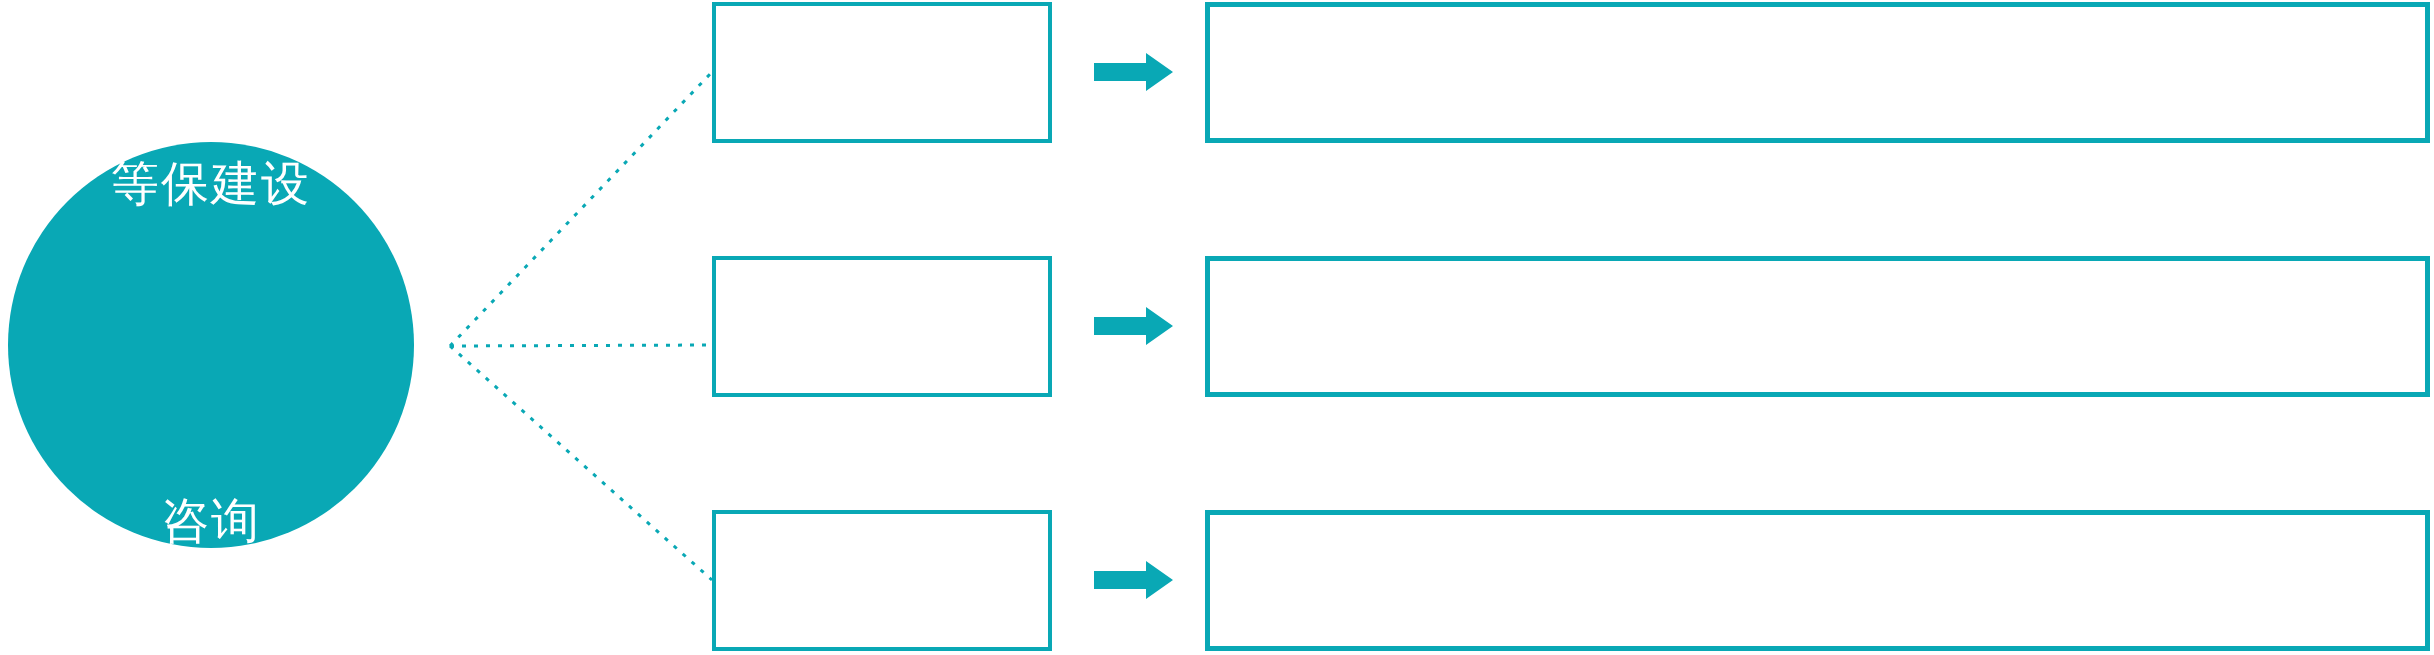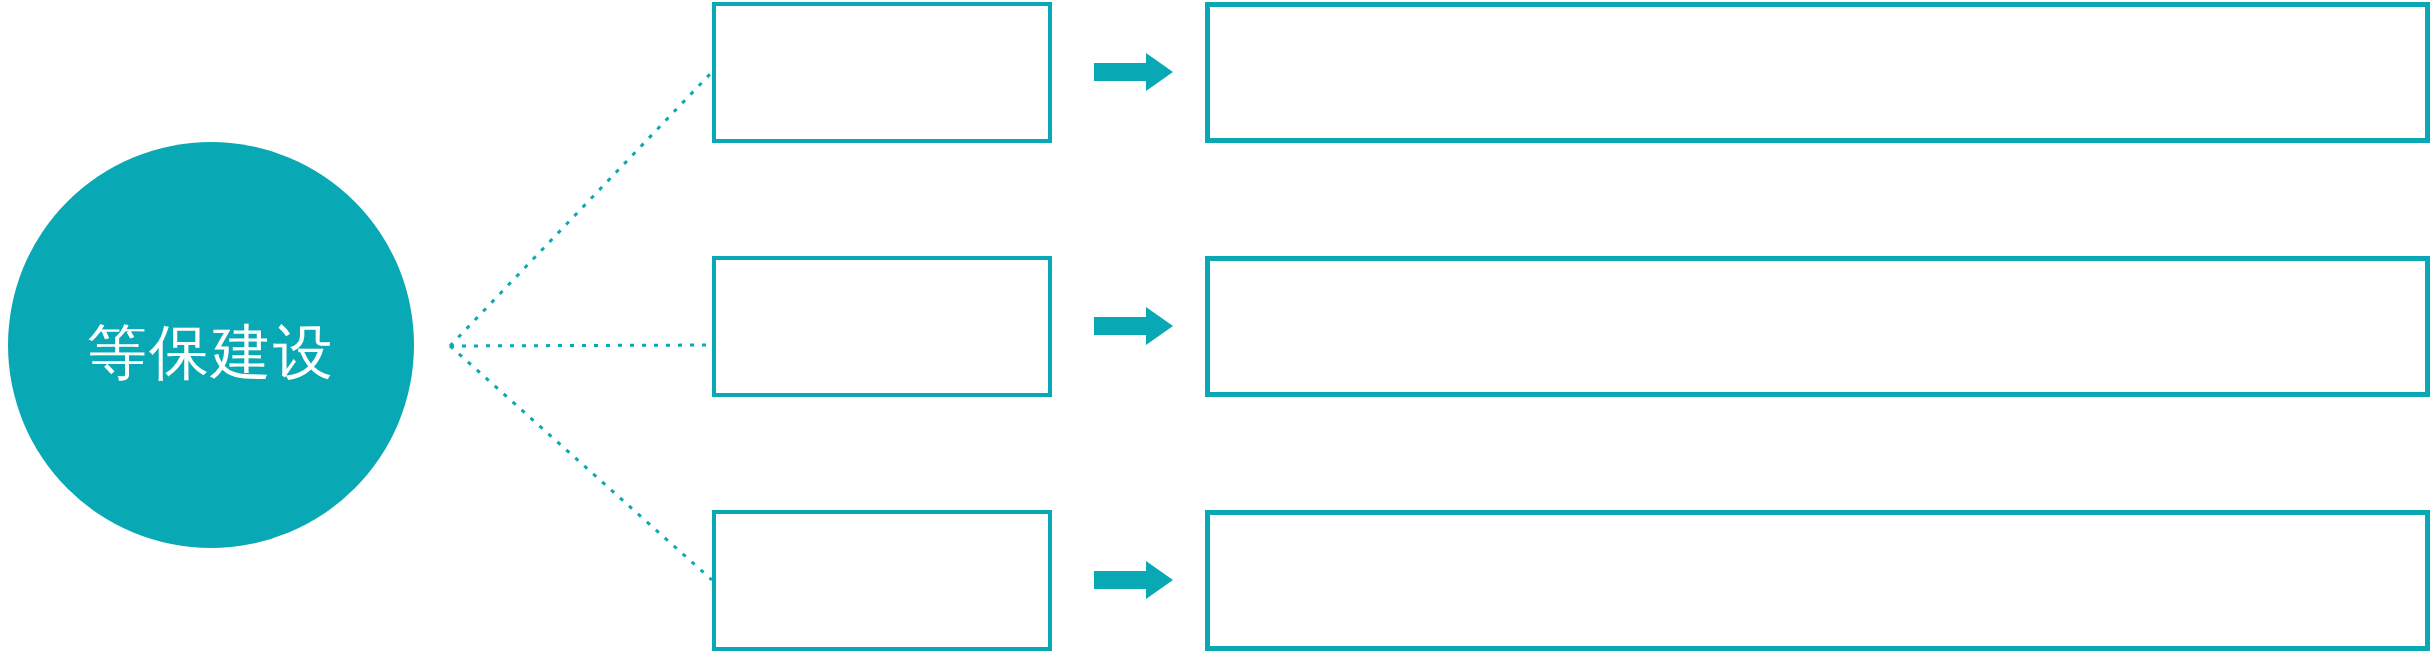--- a/index.html
+++ b/index.html
@@ -34,24 +34,24 @@
     position: absolute;
     left: 8px;
     top: 142px;
     width: 406px;
     height: 406px;
     border-radius: 50%;
     background: var(--accent);
     display: flex;
     flex-direction: column;
     align-items: center;
-    justify-content: center;
+    justify-content: space-between;
     text-align: center;
     color: #ffffff;
-    font-size: 60px;
+    font-size: 48px;
     font-weight: 300;
     line-height: 1.15;
     letter-spacing: 2px;
     padding-top: 14px;
   }
   .row-box {
     position: absolute;
     left: 712px;
     width: 340px;
     height: 141px;
@@ -96,20 +96,21 @@
 <div class="canvas">
 
   <svg class="connectors" viewBox="0 0 2434 655">
     <line class="connector-line" x1="450" y1="346" x2="712" y2="72"></line>
     <line class="connector-line" x1="450" y1="346" x2="712" y2="345"></line>
     <line class="connector-line" x1="450" y1="346" x2="712" y2="580"></line>
   </svg>
 
   <div class="hub-circle">
     <span>等保建设</span>
+    <span>咨询</span>
   </div>
 
   <div class="row-box row-1">
     <span></span>
   </div>
   <svg class="row-arrow arrow-1" viewBox="0 0 80 40">
     <polygon points="0,11 52,11 52,1 79,20 52,39 52,29 0,29"></polygon>
   </svg>
   <div class="row-detail row-1">
     <span></span>

